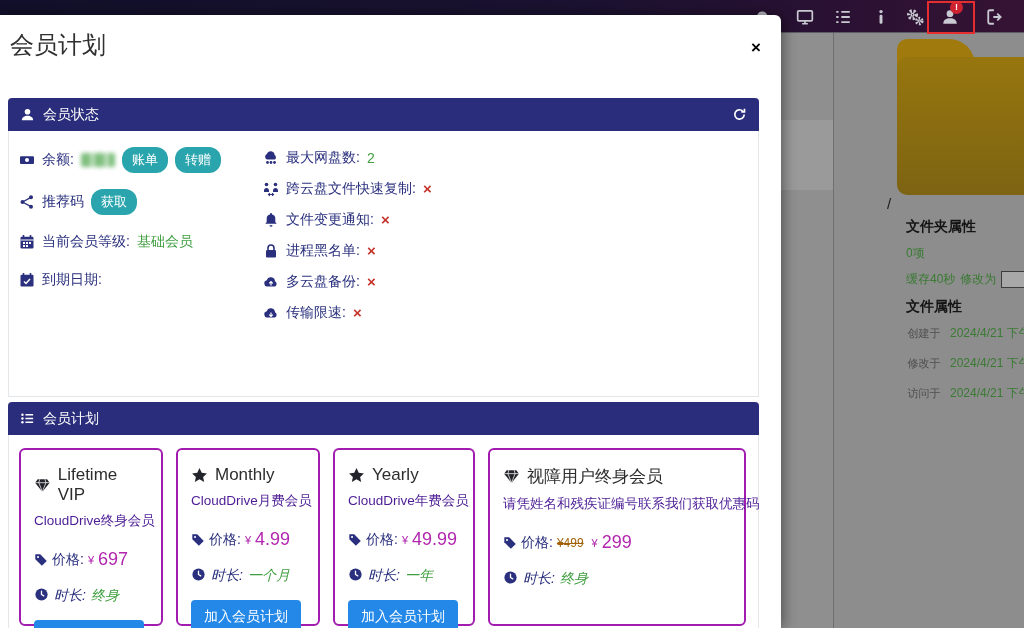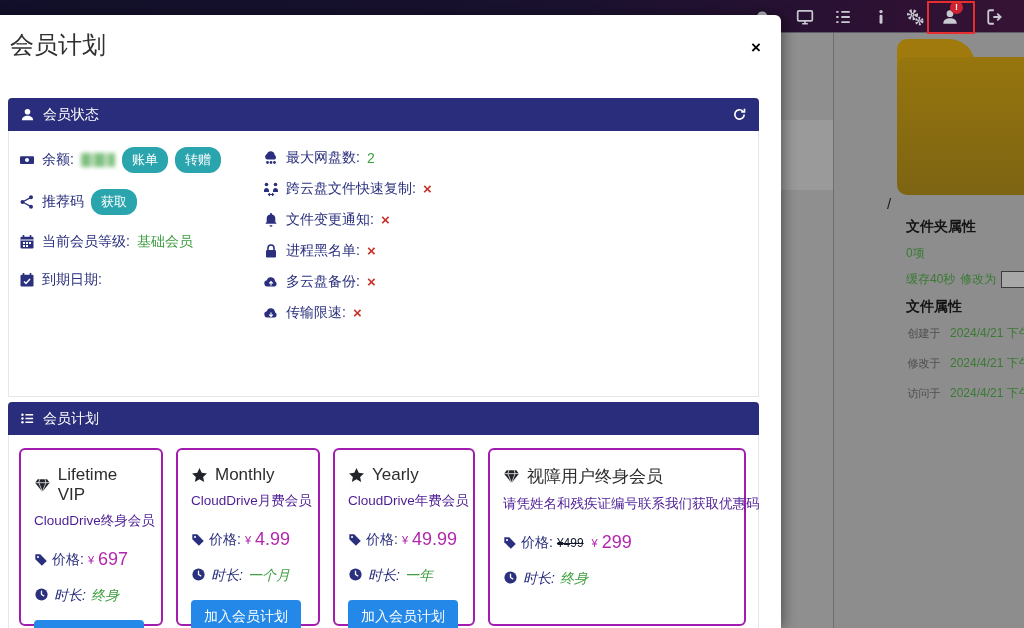--- a/index.html
+++ b/index.html
@@ -69,21 +69,21 @@
   .plans-body{display:flex;gap:13px;padding:13px 10px 30px 10px;align-items:flex-start;}
   .card{border:2px solid #a21caf;border-radius:6px;padding:15px 13px;background:#fff;height:178px;}
   .card.c0{width:144px;} .card.c1{width:144px;} .card.c2{width:142px;} .card.c3{width:258px;height:178px;}
   .p-name{display:flex;align-items:center;gap:7px;font-size:17px;color:#2d2d2d;}
   .p-name svg{width:17px;height:17px;}
   .p-desc{font-size:13.5px;color:#4c1d95;margin-top:7px;white-space:nowrap;}
   .p-price{display:flex;align-items:center;gap:4px;margin-top:19px;font-size:14px;color:var(--c-label);}
   .p-price svg{width:14px;height:14px;}
   .cur{color:var(--c-magenta);font-size:11px;}
   .amt{color:var(--c-magenta);font-size:18px;}
-  .old{color:#0f172a;font-size:12px;text-decoration:line-through;margin-right:4px;}
+  .old{color:#a16207;font-size:12px;text-decoration:line-through;margin-right:4px;}
   .p-dur{display:flex;align-items:flex-start;gap:5px;margin-top:17px;font-size:14px;color:var(--c-label);font-style:italic;}
   .p-dur svg{width:15px;height:15px;}
   .btn-join{margin-top:15px;background:var(--c-blue);color:#fff;border:none;border-radius:4px;
     font-size:14px;padding:8px 13px;cursor:pointer;font-family:inherit;}
 </style>
 </head>
 <body>
 
 <div class="underlay">
   <div class="u-band"></div>

